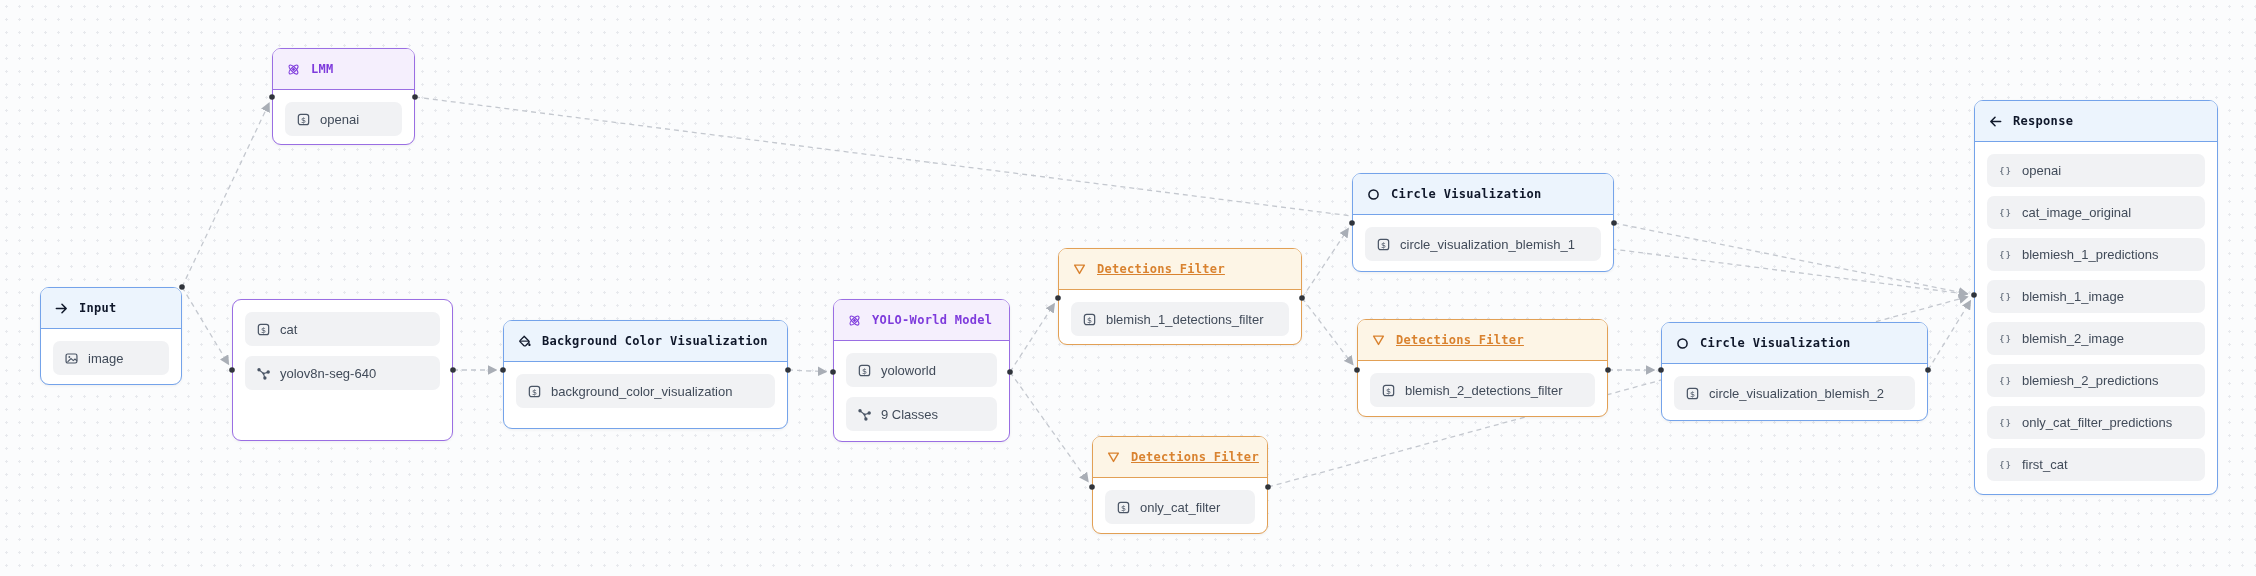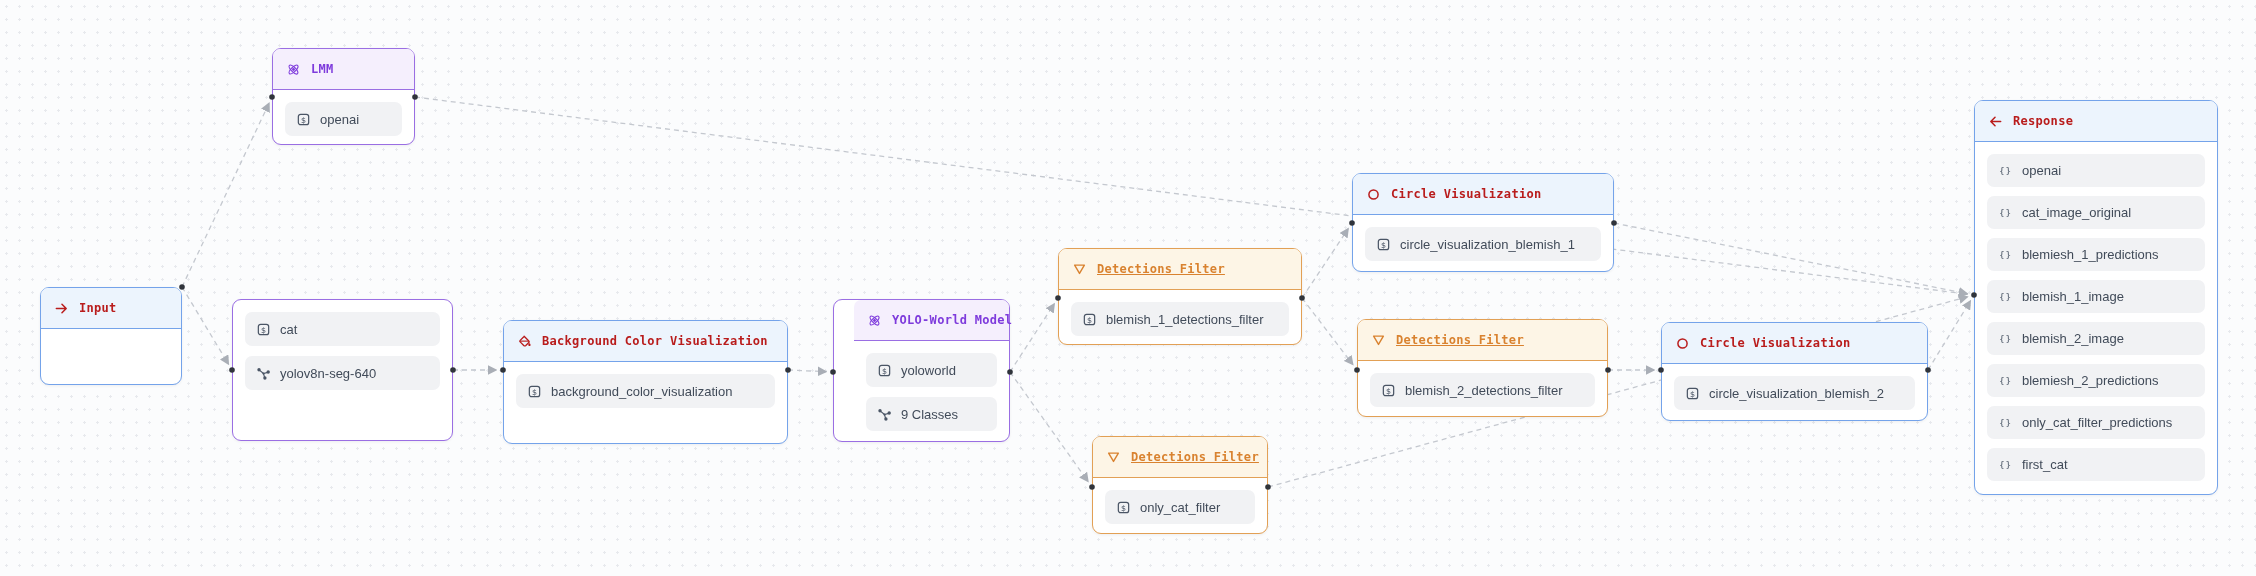--- a/index.html
+++ b/index.html
@@ -37,21 +37,21 @@
   .item{
     height:34px;flex:none;display:flex;align-items:center;gap:9px;
     padding:0 11px;background:#f1f2f4;border-radius:7px;
     font-size:13px;color:#414b59;white-space:nowrap;
   }
   .icon{display:inline-flex;width:15px;height:15px;flex:none;align-items:center;justify-content:center;}
   .icon svg{width:100%;height:100%;display:block;}
   .item .icon{color:#4a5565;}
 
   .blue{border-color:#74a3ea;}
-  .blue .node-header{background:#ecf4fd;border-color:#74a3ea;color:#b91c1c;}
+  .blue .node-header{background:#ecf4fd;border-color:#74a3ea;color:#0f172a;}
   .purple{border-color:#9a6ee3;}
   .purple .node-header{background:#f5effd;border-color:#9a6ee3;color:#7e3bdc;}
   .orange{border-color:#e2a055;}
   .orange .node-header{background:#fdf5e6;border-color:#e2a055;color:#d9822f;text-decoration:underline;}
 
   .node.response .node-body{gap:9px;}
   .node.response .item{height:33px;}
 </style>
 </head>
 <body>
@@ -80,20 +80,32 @@
 
   <div class="node blue" style="left: 40px; top: 239px; width: 142px; height: 98px; margin-top: 48px;">
       <div class="node-header">
         <span class="icon">
           <svg viewBox="0 0 16 16">
             <path d="M2.5 8h10M8.5 3.5 13 8l-4.5 4.5" fill="none" stroke="currentColor" stroke-width="1.6" stroke-linecap="round" stroke-linejoin="round"></path>
           </svg>
         </span>
         <span>Input</span>
       </div>
+      <div class="node-body">
+        <div class="item">
+          <span class="icon">
+            <svg viewBox="0 0 16 16">
+              <rect x="2.2" y="3.2" width="11.6" height="9.6" rx="1.8" fill="none" stroke="currentColor" stroke-width="1.3"></rect>
+              <circle cx="5.7" cy="6.4" r="1" fill="currentColor"></circle>
+              <path d="M3.8 11.6 7.5 8l2.4 2.2 1.8-1.6 2.1 2" fill="none" stroke="currentColor" stroke-width="1.2"></path>
+            </svg>
+          </span>
+          <span>image</span>
+        </div>
+      </div>
     </div>
     <div class="node purple" style="left: 272px; top: 48px; width: 143px; height: 97px;">
       <div class="node-header">
         <span class="icon">
           <svg viewBox="0 0 16 16">
             <circle cx="8" cy="8" r="1.5" fill="currentColor"></circle>
             <ellipse cx="8" cy="8" rx="6.2" ry="2.5" fill="none" stroke="currentColor" stroke-width="1.2" transform="rotate(45 8 8)"></ellipse>
             <ellipse cx="8" cy="8" rx="6.2" ry="2.5" fill="none" stroke="currentColor" stroke-width="1.2" transform="rotate(-45 8 8)"></ellipse>
           </svg>
         </span>
@@ -129,21 +141,21 @@
               <circle cx="8" cy="8" r="1.2" fill="currentColor"></circle>
               <circle cx="3.2" cy="4" r="1.8" fill="currentColor"></circle>
               <circle cx="13" cy="6.4" r="1.8" fill="currentColor"></circle>
               <circle cx="9.5" cy="12.8" r="1.8" fill="currentColor"></circle>
             </svg>
           </span>
           <span>yolov8n-seg-640</span>
         </div>
       </div>
     </div>
-    <div class="node blue" style="left: 503px; top: 320px; width: 285px; height: 124px;">
+    <div class="node blue" style="left: 503px; top: 320px; width: 285px; height: 109px;">
       <div class="node-header">
         <span class="icon">
           <svg viewBox="0 0 16 16">
             <path d="M7.6 2.4 12.6 7.4a1.1 1.1 0 0 1 0 1.6l-3.2 3.2a1.6 1.6 0 0 1-2.2 0L3.4 8.4a1.1 1.1 0 0 1 0-1.6L7 3.2" fill="none" stroke="currentColor" stroke-width="1.4" stroke-linecap="round"></path>
             <path d="M3 7.6h9.8" stroke="currentColor" stroke-width="1.2"></path>
             <path d="M13.8 10c.7.9.9 1.6.6 2.2-.3.6-1.3.8-1.9.4-.6-.5-.6-1.3-.2-2 .3-.5.9-1.1 1.5-.6z" fill="currentColor"></path>
           </svg>
         </span>
         <span>Background Color Visualization</span>
       </div>
@@ -152,21 +164,21 @@
           <span class="icon">
             <svg viewBox="0 0 16 16">
               <rect x="2.5" y="2.5" width="11" height="11" rx="2.4" fill="none" stroke="currentColor" stroke-width="1.3"></rect>
               <text x="8" y="11.2" font-size="8.5" text-anchor="middle" fill="currentColor" font-family="DejaVu Sans, sans-serif">$</text>
             </svg>
           </span>
           <span>background_color_visualization</span>
         </div>
       </div>
     </div>
-    <div class="node purple" style="left: 833px; top: 299px; width: 177px; height: 143px; padding-left: 20px;">
+    <div class="node purple" style="left: 833px; top: 299px; width: 177px; height: 143px;">
       <div class="node-header">
         <span class="icon">
           <svg viewBox="0 0 16 16">
             <circle cx="8" cy="8" r="1.5" fill="currentColor"></circle>
             <ellipse cx="8" cy="8" rx="6.2" ry="2.5" fill="none" stroke="currentColor" stroke-width="1.2" transform="rotate(45 8 8)"></ellipse>
             <ellipse cx="8" cy="8" rx="6.2" ry="2.5" fill="none" stroke="currentColor" stroke-width="1.2" transform="rotate(-45 8 8)"></ellipse>
           </svg>
         </span>
         <span>YOLO-World Model</span>
       </div>

